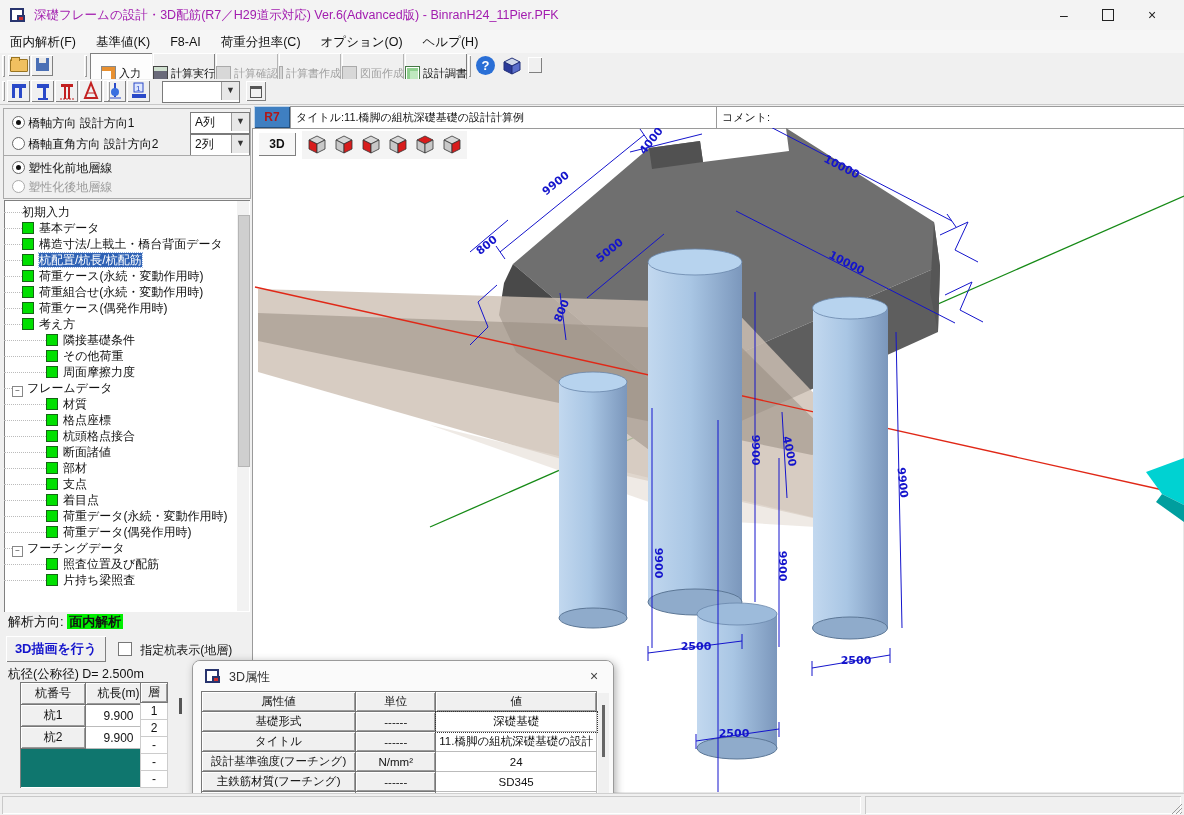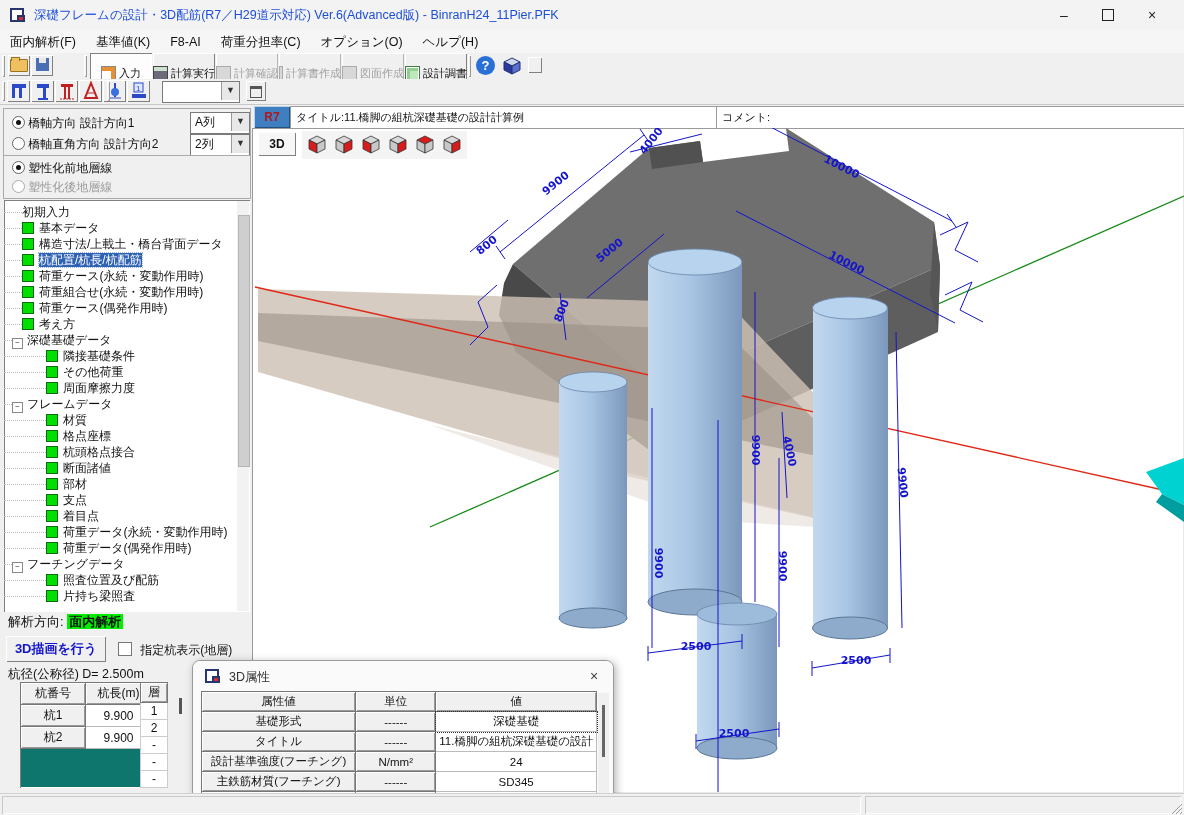--- a/index.html
+++ b/index.html
@@ -2,21 +2,21 @@
 <html><head>
 <meta charset="utf-8">
 <style>
   html,body{margin:0;padding:0;}
   body{width:1184px;height:815px;overflow:hidden;background:#f0f0f0;
        font-family:"Liberation Sans","DejaVu Sans",sans-serif;font-size:12px;color:#111;}
   #app{position:absolute;left:0;top:0;width:1184px;height:815px;background:#f0f0f0;}
   .abs{position:absolute;}
   
   #titlebar{left:0;top:0;width:1184px;height:30px;background:#f3f3f3;border-bottom:1px solid #e3e3e3;}
-  #titlebar .title{position:absolute;left:34px;top:7px;font-size:12.5px;color:#1d4ed8;white-space:nowrap;}
+  #titlebar .title{position:absolute;left:34px;top:7px;font-size:12.5px;color:#a21caf;white-space:nowrap;}
   .wctl{position:absolute;top:0;width:44px;height:30px;text-align:center;line-height:30px;font-size:14px;color:#222;}
   #menubar{left:0;top:30px;width:1184px;height:23px;background:#f6f6f6;border-bottom:1px solid #dcdcdc;}
   #menubar span{display:inline-block;padding:4px 10px 0 10px;font-size:12.5px;}
   
   .raised{background:#f0f0f0;box-shadow:inset 1px 1px 0 #ffffff,inset -1px -1px 0 #808080;}
   .sunken{background:#0f766e;box-shadow:inset 1px 1px 0 #808080,inset -1px -1px 0 #ffffff;margin-left:16px;}
   .grip{width:3px;background:#f0f0f0;box-shadow:inset 1px 1px 0 #fff,inset -1px -1px 0 #9a9a9a;}
   #toolbar1{left:0;top:53px;width:1184px;height:26px;background:#f0f0f0;border-bottom:1px solid #d8d8d8;}
   #toolbar2{left:0;top:79px;width:1184px;height:25px;background:#f0f0f0;border-bottom:1px solid #c8c8c8;}
   .tbtn{position:absolute;top:2px;height:21px;width:22px;}
@@ -199,21 +199,20 @@
   <div class="abs" id="tree">
     <div id="tree-items" style="padding-top:4px">
         <div class="titem"><span style="display: inline-block; width: 18px; border-bottom: 1px dotted rgb(187, 187, 187); height: 1px; vertical-align: 3px;"></span><span class="lbl">初期入力</span></div>
         <div class="titem"><span style="display: inline-block; width: 18px; border-bottom: 1px dotted rgb(187, 187, 187); height: 1px; vertical-align: 3px;"></span><span class="sq"></span><span class="lbl">基本データ</span></div>
         <div class="titem"><span style="display: inline-block; width: 18px; border-bottom: 1px dotted rgb(187, 187, 187); height: 1px; vertical-align: 3px;"></span><span class="sq"></span><span class="lbl">構造寸法/上載土・橋台背面データ</span></div>
         <div class="titem"><span style="display: inline-block; width: 18px; border-bottom: 1px dotted rgb(187, 187, 187); height: 1px; vertical-align: 3px;"></span><span class="sq"></span><span class="lbl sel">杭配置/杭長/杭配筋</span></div>
         <div class="titem"><span style="display: inline-block; width: 18px; border-bottom: 1px dotted rgb(187, 187, 187); height: 1px; vertical-align: 3px;"></span><span class="sq"></span><span class="lbl">荷重ケース(永続・変動作用時)</span></div>
         <div class="titem"><span style="display: inline-block; width: 18px; border-bottom: 1px dotted rgb(187, 187, 187); height: 1px; vertical-align: 3px;"></span><span class="sq"></span><span class="lbl">荷重組合せ(永続・変動作用時)</span></div>
         <div class="titem"><span style="display: inline-block; width: 18px; border-bottom: 1px dotted rgb(187, 187, 187); height: 1px; vertical-align: 3px;"></span><span class="sq"></span><span class="lbl">荷重ケース(偶発作用時)</span></div>
         <div class="titem"><span style="display: inline-block; width: 18px; border-bottom: 1px dotted rgb(187, 187, 187); height: 1px; vertical-align: 3px;"></span><span class="sq"></span><span class="lbl">考え方</span></div>
-        <div class="titem"><span style="display: inline-block; width: 8px; border-bottom: 1px dotted rgb(187, 187, 187); height: 1px; vertical-align: 3px;"></span><span class="exp">−</span><span class="lbl">深礎基礎データ</span></div>
         <div class="titem"><span style="display: inline-block; width: 42px; border-bottom: 1px dotted rgb(187, 187, 187); height: 1px; vertical-align: 3px;"></span><span class="sq"></span><span class="lbl">隣接基礎条件</span></div>
         <div class="titem"><span style="display: inline-block; width: 42px; border-bottom: 1px dotted rgb(187, 187, 187); height: 1px; vertical-align: 3px;"></span><span class="sq"></span><span class="lbl">その他荷重</span></div>
         <div class="titem"><span style="display: inline-block; width: 42px; border-bottom: 1px dotted rgb(187, 187, 187); height: 1px; vertical-align: 3px;"></span><span class="sq"></span><span class="lbl">周面摩擦力度</span></div>
         <div class="titem"><span style="display: inline-block; width: 8px; border-bottom: 1px dotted rgb(187, 187, 187); height: 1px; vertical-align: 3px;"></span><span class="exp">−</span><span class="lbl">フレームデータ</span></div>
         <div class="titem"><span style="display: inline-block; width: 42px; border-bottom: 1px dotted rgb(187, 187, 187); height: 1px; vertical-align: 3px;"></span><span class="sq"></span><span class="lbl">材質</span></div>
         <div class="titem"><span style="display: inline-block; width: 42px; border-bottom: 1px dotted rgb(187, 187, 187); height: 1px; vertical-align: 3px;"></span><span class="sq"></span><span class="lbl">格点座標</span></div>
         <div class="titem"><span style="display: inline-block; width: 42px; border-bottom: 1px dotted rgb(187, 187, 187); height: 1px; vertical-align: 3px;"></span><span class="sq"></span><span class="lbl">杭頭格点接合</span></div>
         <div class="titem"><span style="display: inline-block; width: 42px; border-bottom: 1px dotted rgb(187, 187, 187); height: 1px; vertical-align: 3px;"></span><span class="sq"></span><span class="lbl">断面諸値</span></div>
         <div class="titem"><span style="display: inline-block; width: 42px; border-bottom: 1px dotted rgb(187, 187, 187); height: 1px; vertical-align: 3px;"></span><span class="sq"></span><span class="lbl">部材</span></div>
         <div class="titem"><span style="display: inline-block; width: 42px; border-bottom: 1px dotted rgb(187, 187, 187); height: 1px; vertical-align: 3px;"></span><span class="sq"></span><span class="lbl">支点</span></div>

